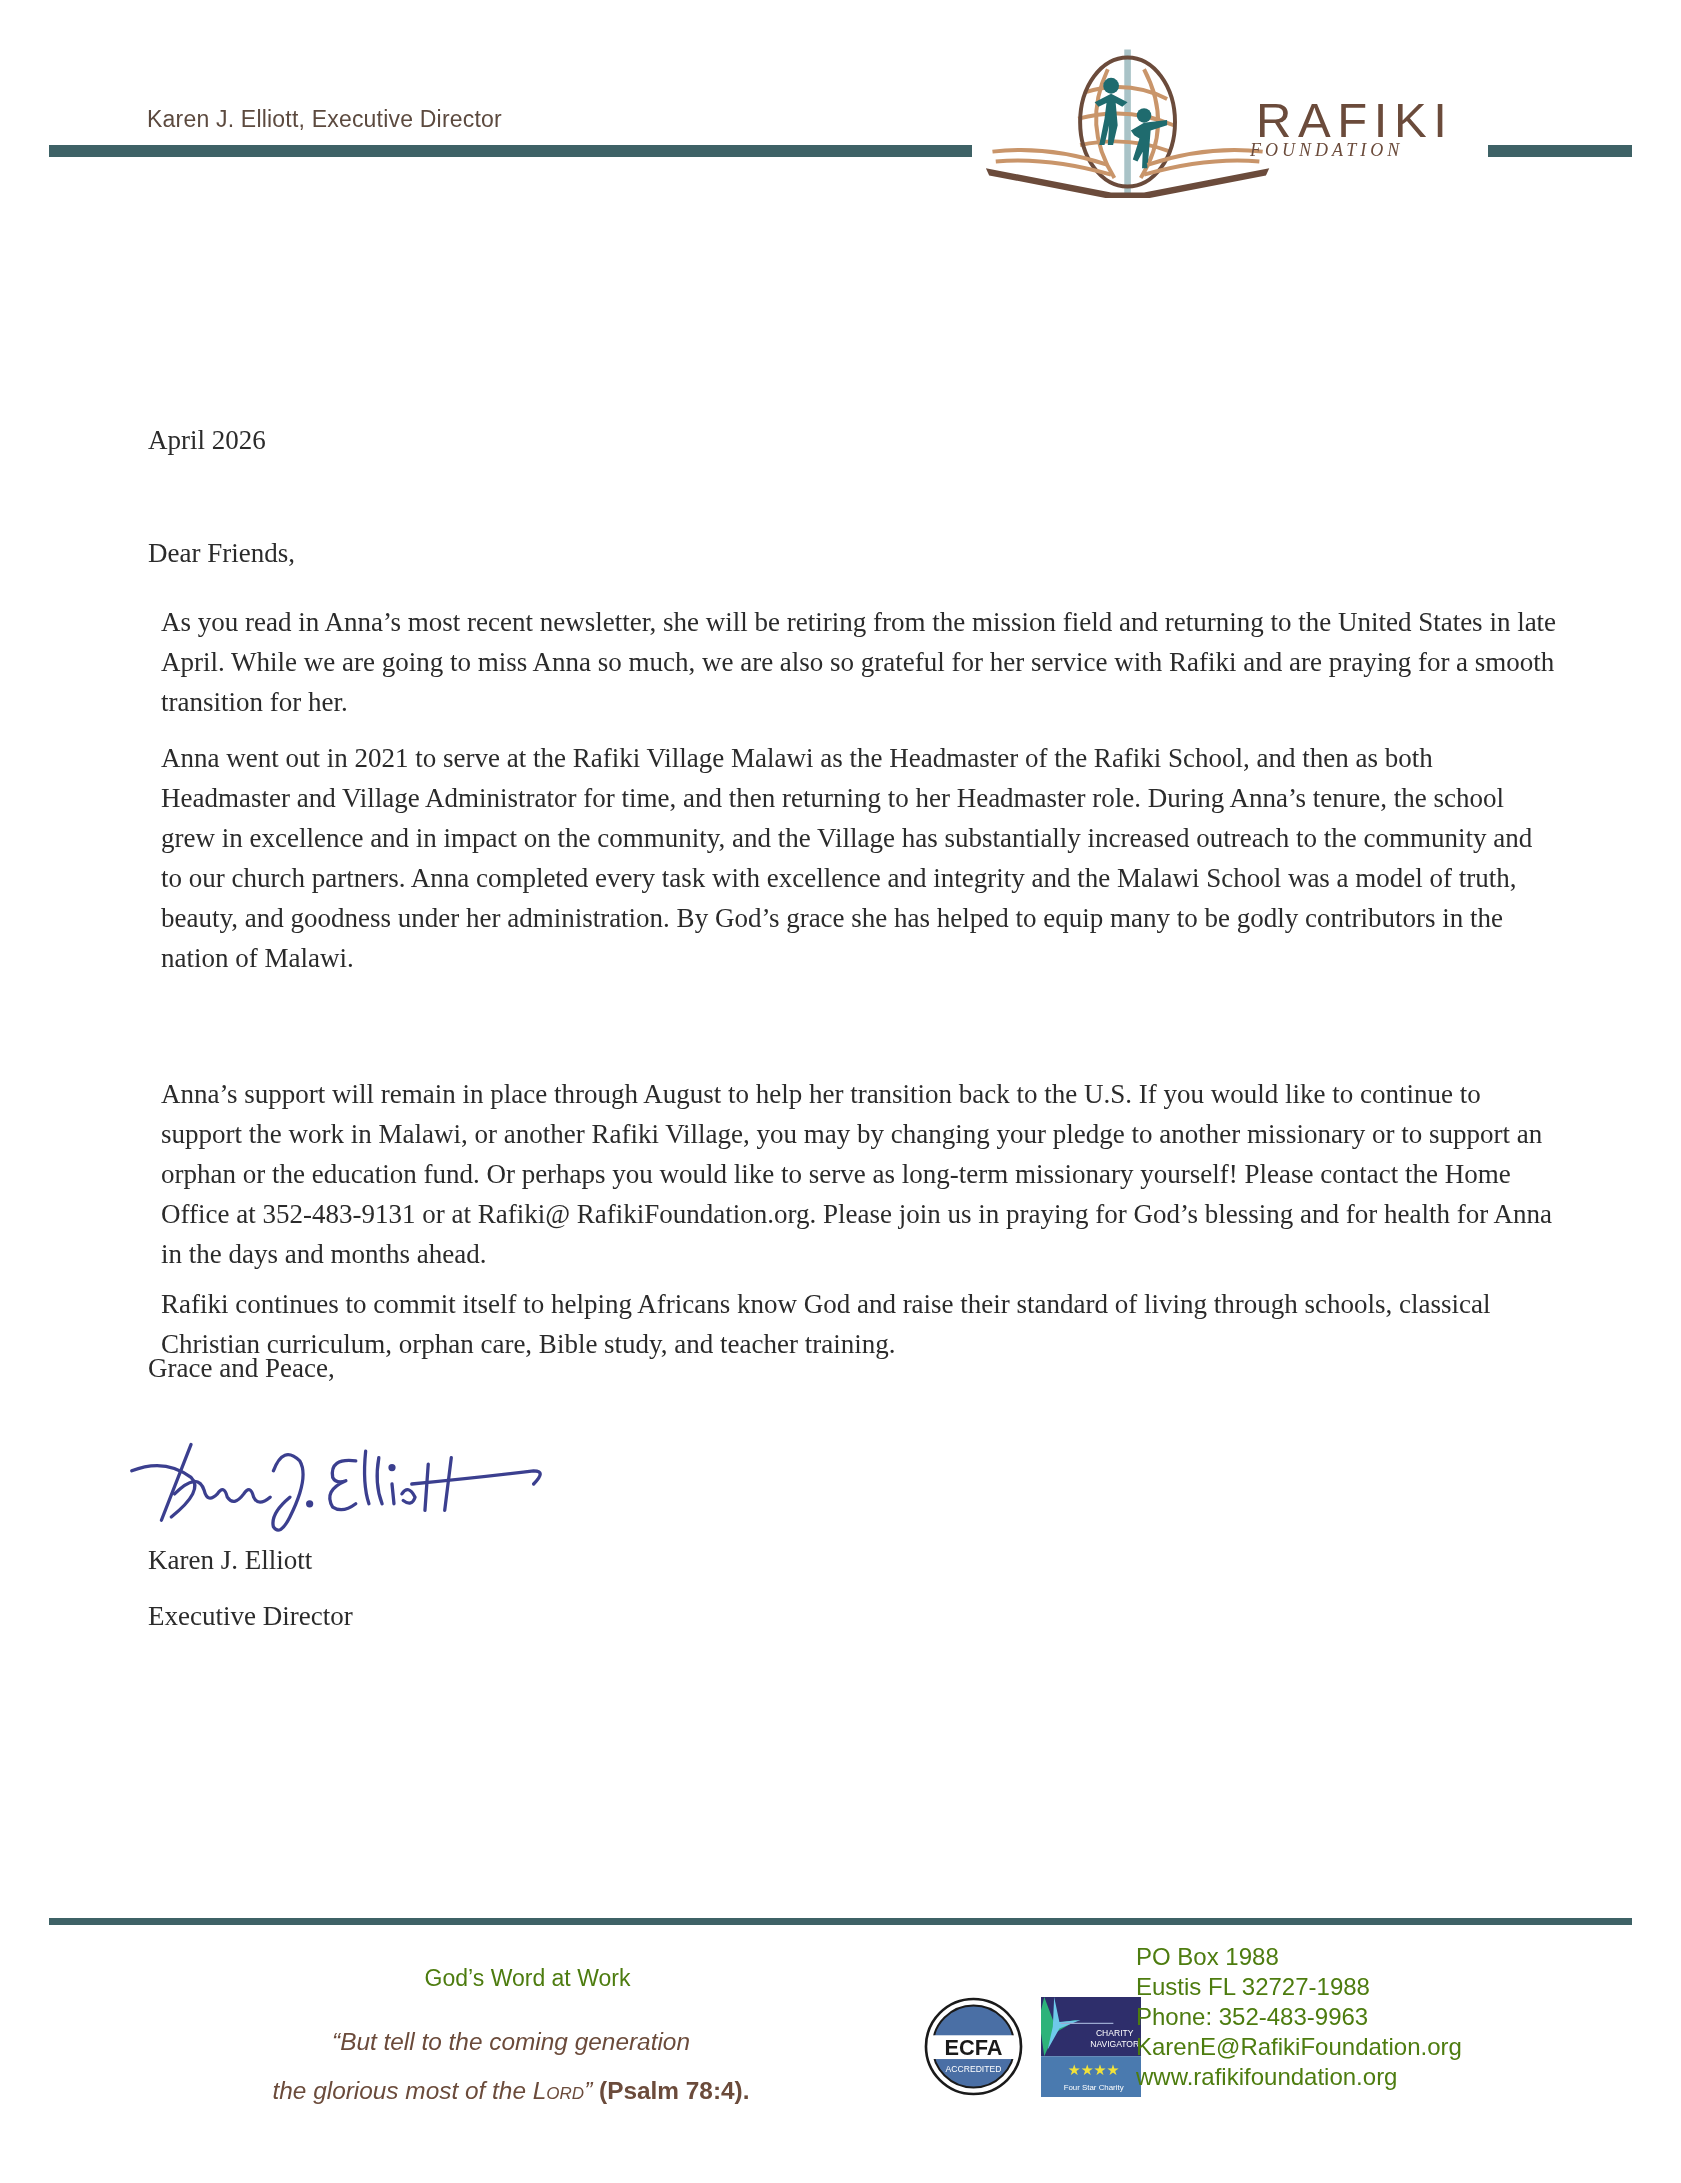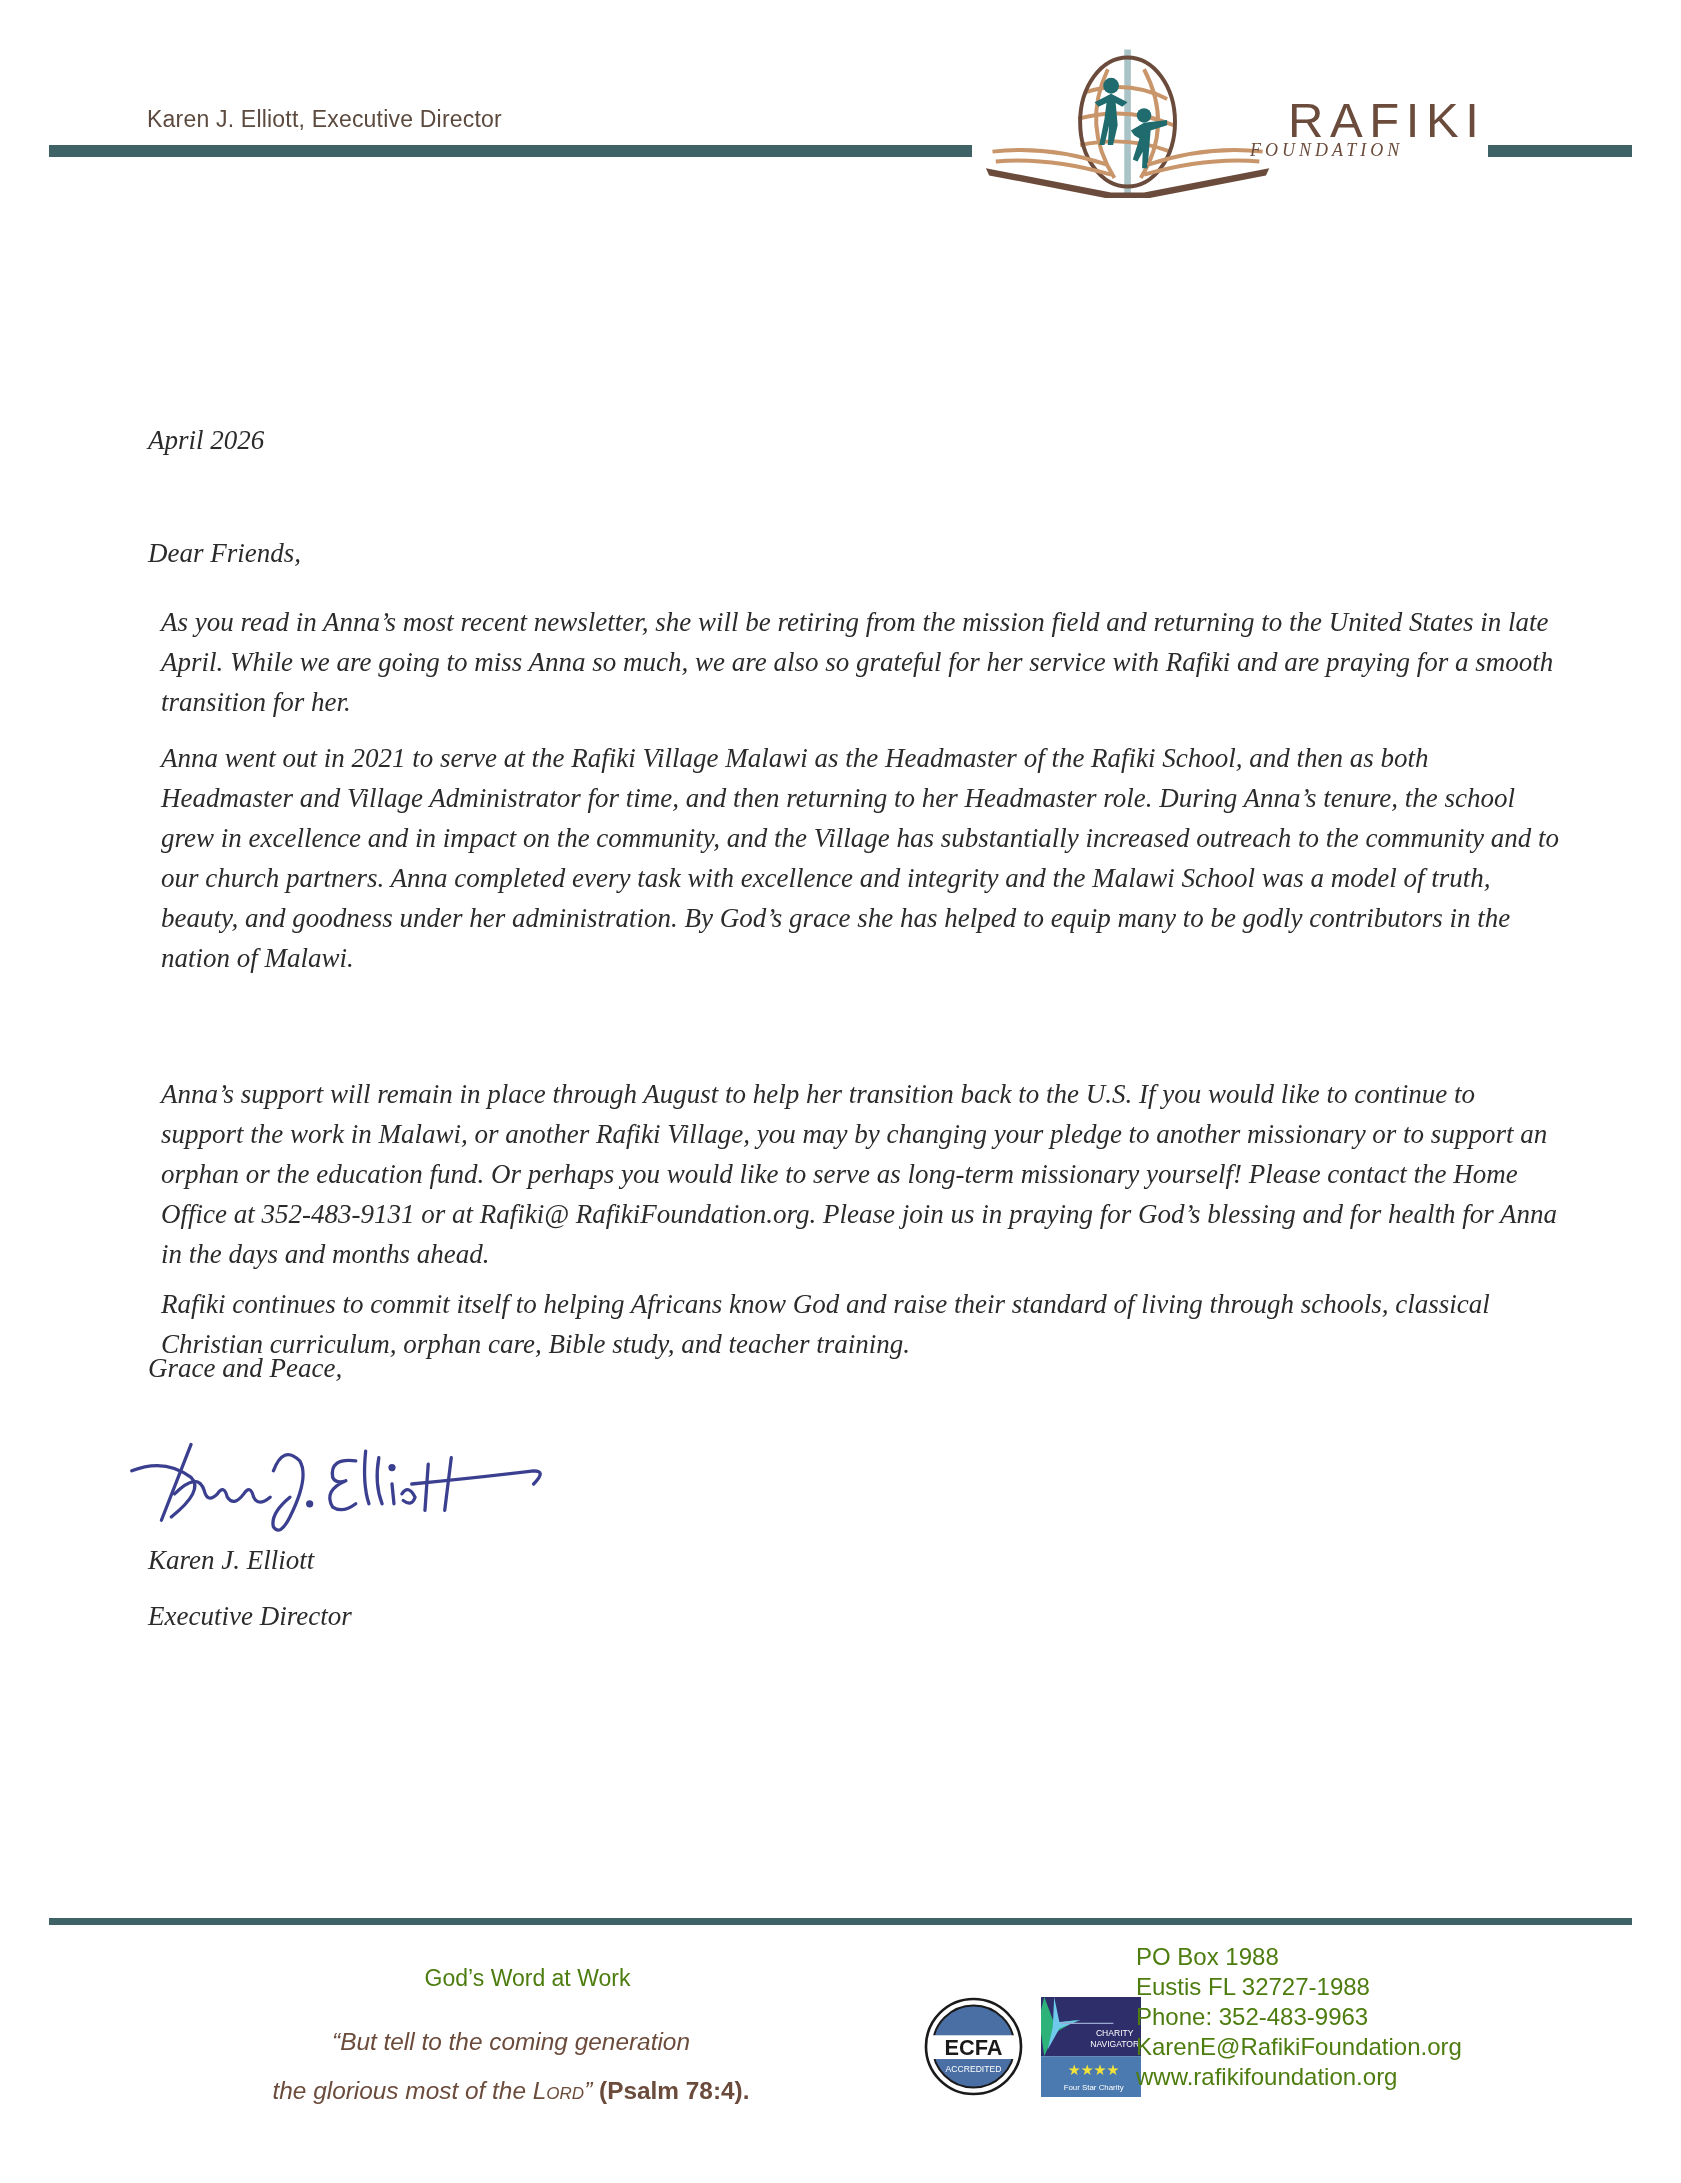--- a/index.html
+++ b/index.html
@@ -1,25 +1,25 @@
 <!DOCTYPE html>
 <html style="font-size:10.6px"><head>
 <meta charset="utf-8">
 <style>
   html, body { margin: 0; padding: 0; background: #ffffff; }
   body { width: 1681px; height: 2183px; position: relative; overflow: hidden; }
   .sans { font-family: "Liberation Sans", "DejaVu Sans", sans-serif; }
-  .serif { font-family: "Liberation Serif", "DejaVu Serif", serif; font-style: italic; }
+  .serif { font-family: "Liberation Serif", "DejaVu Serif", serif; }
 
   #header-name { position: absolute; left: 147px; top: 106px; font-size: 23px; color: #5c4a3f; letter-spacing: 0.2px; }
   .rule { position: absolute; background: #3e6266; }
   #rule-left { left: 49px; top: 145px; width: 923px; height: 12px; }
   #rule-right { left: 1488px; top: 145px; width: 144px; height: 12px; }
   #logo { position: absolute; left: 976px; top: 46px; width: 514px; height: 152px; }
-  #logo-word { position: absolute; left: 1288px; top: 92px; font-size: 49px; color: #6b4b3b; letter-spacing: 6.6px; font-weight: 400; }
+  #logo-word { position: absolute; left: 1256px; top: 92px; font-size: 49px; color: #6b4b3b; letter-spacing: 6.6px; font-weight: 400; }
   #logo-sub { position: absolute; left: 1250px; top: 140px; font-size: 18px; color: #6b4b3b; letter-spacing: 4px; font-style: italic; }
 
   .letter { position: absolute; left: 148px; width: 1398px; font-size: 27px; line-height: 40px; color: #2b2b2b; }
   #date { top: 420px; }
   #salutation { top: 533px; }
   .para { position: absolute; left: 148px; width: 1398px; font-size: 27px; line-height: 40px; color: #2b2b2b; margin: 13px; }
   #p1 { top: 589px; }
   #p2 { top: 725px; }
   #p3 { top: 1061px; }
   #p4 { top: 1271px; }

